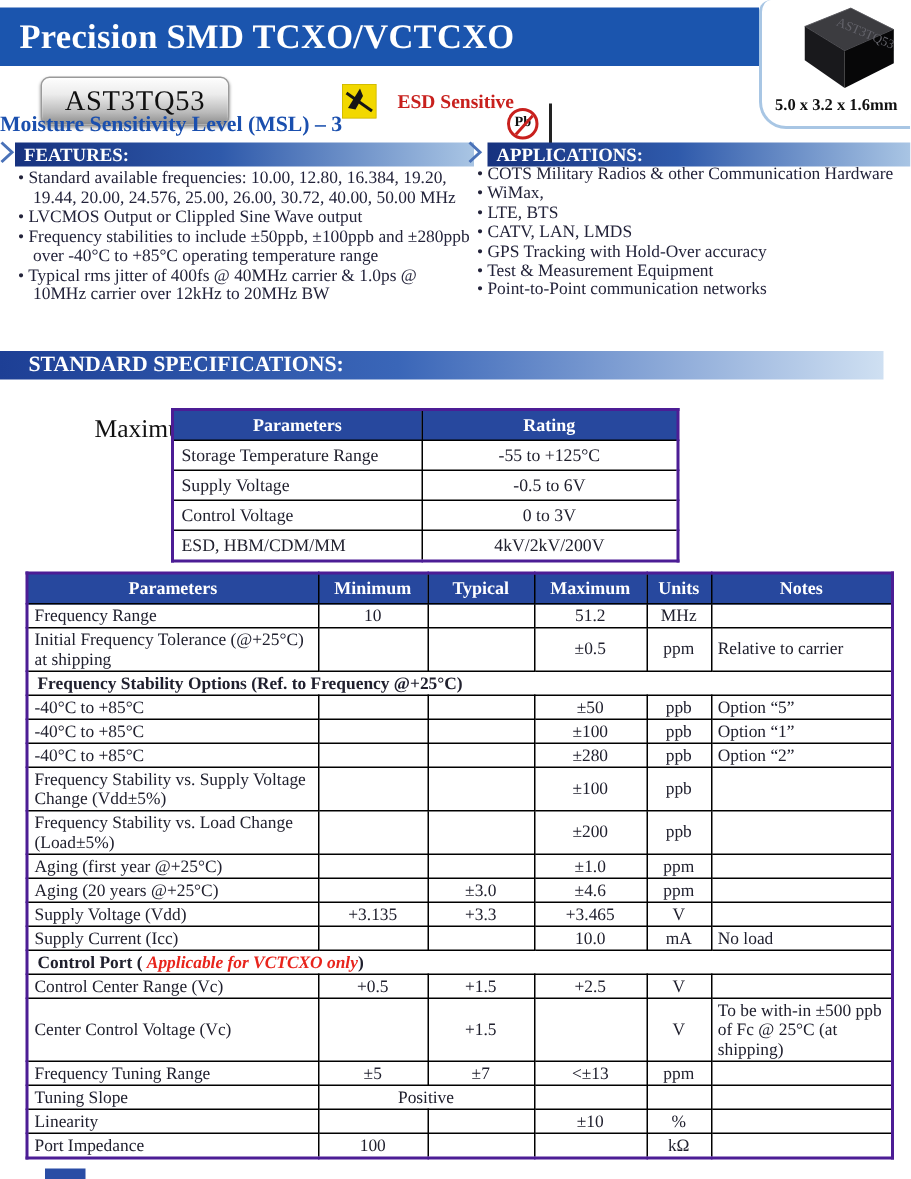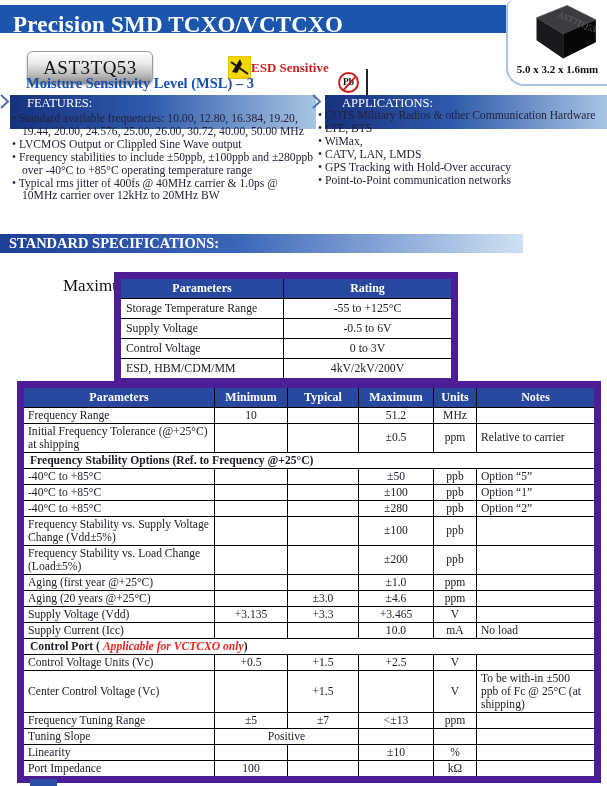--- a/index.html
+++ b/index.html
@@ -1,82 +1,82 @@
 <!DOCTYPE html>
 <html><head>
 <meta charset="utf-8">
 <style>
   html,body{margin:0;padding:0;}
   body{width:607px;height:786px;overflow:hidden;background:#fff;
        font-family:"Liberation Serif", serif;color:#20202e;}
   .page{position:relative;width:607px;height:786px;overflow:hidden;}
 
   
-  .top-bar{position:absolute;left:0;top:5px;width:506px;height:28px;background:#1b55ae;}
+  .top-bar{position:absolute;left:0;top:5px;width:506px;height:39px;background:#1b55ae;}
   .top-bar .title{display:block;padding-left:13px;line-height:39px;font-size:23px;
        font-weight:bold;color:#fff;letter-spacing:.2px;white-space:nowrap;}
   .chip-box{position:absolute;right:0;top:0;width:99px;height:84px;background:#fff;
        border-left:2px solid #a8c6e4;border-bottom:2px solid #a8c6e4;
        border-radius:8px 0 0 18px;text-align:center;}
   .chip-box svg{margin-top:3px;}
   .pkg-size{font-size:11px;font-weight:bold;color:#111;margin-top:-2px;white-space:nowrap;}
 
   .badge{position:absolute;left:27px;top:51px;width:124px;height:31px;border-radius:6px;
        border:1px solid #9a9a9a;
        background:linear-gradient(180deg,#fdfdfd 0%,#ececec 35%,#b9b9b9 75%,#8d8d8d 100%);
        box-shadow:0 1px 2px rgba(0,0,0,.35), inset 0 1px 1px #fff;
        display:flex;align-items:center;justify-content:center;
        font-size:19px;color:#101010;letter-spacing:.5px;}
 
-  .esd-group{position:absolute;left:228px;top:56px;display:flex;align-items:center;gap:0;}
+  .esd-group{position:absolute;left:228px;top:56px;display:flex;align-items:center;gap:14px;}
   .esd-label{font-size:13px;font-weight:bold;color:#c8201d;white-space:nowrap;}
 
   .pb-group{position:absolute;left:338px;top:54px;display:flex;align-items:center;gap:7px;}
   .pb-icon{position:relative;width:21px;height:21px;border:2px solid #c8201d;border-radius:50%;
        box-sizing:border-box;display:flex;align-items:center;justify-content:center;
        font-size:9.5px;font-weight:bold;color:#111;background:#fff;overflow:hidden;}
   .pb-icon .slash{position:absolute;left:8px;top:-3px;width:2px;height:26px;
        background:#c8201d;transform:rotate(42deg);}
   .rohs-divider{width:2px;height:27px;background:#222;}
   .rohs-label{font-size:13.5px;font-weight:bold;color:#2ea565;white-space:nowrap;margin-top:40px;}
 
-  .msl{position:absolute;left:26px;top:75px;font-size:14.5px;font-weight:bold;color:#1a4fae;}
-
-  
-  .sec-bar{position:absolute;height:34px;line-height:16px;color:#fff;font-weight:normal;
-       font-size:12.5px;padding-left:17px;box-sizing:border-box;white-space:nowrap;
+  .msl{position:absolute;left:0;top:75px;font-size:14.5px;font-weight:bold;color:#1a4fae;}
+
+  
+  .sec-bar{position:absolute;height:16px;line-height:16px;color:#fff;font-weight:bold;
+       font-size:12.5px;padding-left:6px;box-sizing:border-box;white-space:nowrap;
        background:linear-gradient(90deg,#17327f 0%,#2f5aab 45%,#a9c5e4 100%);}
   .features-bar{left:10px;top:95px;width:306px;}
   .applications-bar{left:325px;top:95px;width:282px;}
   .bar-arrow{position:absolute;width:11px;height:15px;}
   .features-arrow{left:0;top:94px;}
   .applications-arrow{left:312px;top:94px;}
 
-  .spec-bar{position:absolute;left:0;top:234px;width:523px;height:19px;line-height:19px;
-       padding-left:9px;box-sizing:border-box;color:#fff;font-weight:bold;font-size:14.5px;
+  .spec-bar{position:absolute;left:0;top:234px;width:589px;height:19px;line-height:19px;
+       padding-left:19px;box-sizing:border-box;color:#fff;font-weight:bold;font-size:14.5px;
        white-space:nowrap;
        background:linear-gradient(90deg,#1d3f95 0%,#3a66b8 45%,#cfe0f2 100%);}
 
   
   ul.blist{position:absolute;margin:0;padding:0;list-style:none;font-size:11.6px;
        line-height:12.9px;color:#23233a;}
   ul.blist li{padding-left:10px;text-indent:-10px;}
   ul.blist li::before{content:"• ";}
   .features-list{left:12px;top:113px;width:303px;}
   .applications-list{left:318px;top:110px;width:289px;overflow:hidden;}
   .applications-list li{white-space:nowrap;}
 
   
   .tbl-label{position:absolute;font-size:17px;font-weight:normal;color:#111;white-space:nowrap;margin-top:20px;}
   .max-label{left:63px;top:256px;}
   .key-label{left:78px;top:364px;}
 
   
   table.spec-table{border-collapse:collapse;table-layout:fixed;position:absolute;
-       border:7px solid #4c1d95;background:#fff;}
+       border:2px solid #4c1d95;background:#fff;}
   .max-table{left:114px;top:272px;width:337px;}
   .key-table{left:17px;top:381px;width:577px;}
   table.spec-table th{background:#27489e;color:#fff;font-size:12px;font-weight:bold;
        border:1px solid #000;padding:2px 3px;}
   .max-table td{border:1px solid #000;font-size:11.8px;padding:2px 5px;color:#20202e;}
   .key-table td{border:1px solid #000;font-size:11.6px;line-height:1.12;
        padding:1px 4px;color:#20202e;vertical-align:middle;}
   td.c{text-align:center;} td.l{text-align:left;}
   tr.section-row td{font-weight:bold;padding-left:6px;}
   .red-italic{color:#e8241c;font-style:italic;}
@@ -140,24 +140,25 @@
     </ul>
 
   <svg class="bar-arrow applications-arrow" viewBox="0 0 11 15">
     <polyline points="1,1 8,7.5 1,14" fill="none" stroke="#4a72b8" stroke-width="2"></polyline>
   </svg>
   <div class="sec-bar applications-bar">
     <span>APPLICATIONS:</span>
   </div>
   <ul class="blist applications-list" id="applications-list">
       <li>COTS Military Radios &amp; other Communication Hardware</li>
+      <li>WiMax,</li>
       <li>LTE, BTS</li>
-      <li>WiMax,</li>
       <li>CATV, LAN, LMDS</li>
       <li>GPS Tracking with Hold-Over accuracy</li>
+      <li>Test &amp; Measurement Equipment</li>
       <li>Point-to-Point communication networks</li>
     </ul>
 
   <div class="spec-bar">
     <span>STANDARD SPECIFICATIONS:</span>
   </div>
 
   <div class="tbl-label max-label">Maximum Rating</div>
   <table class="spec-table max-table" id="max-table">
     <colgroup>
@@ -299,21 +300,21 @@
           <td class="c"></td>
           <td class="c"></td>
           <td class="c">10.0</td>
           <td class="c">mA</td>
           <td class="l">No load</td>
         </tr>
         <tr class="section-row">
           <td colspan="6" class="l"><span>Control Port ( </span><span class="red-italic">Applicable for VCTCXO only</span><span>)</span></td>
         </tr>
         <tr>
-          <td class="l">Control Voltage Units (Vc)</td>
+          <td class="l">Control Center Range (Vc)</td>
           <td class="c">+0.5</td>
           <td class="c">+1.5</td>
           <td class="c">+2.5</td>
           <td class="c">V</td>
           <td class="l"></td>
         </tr>
         <tr>
           <td class="l">Center Control Voltage (Vc)</td>
           <td class="c"></td>
           <td class="c">+1.5</td>

